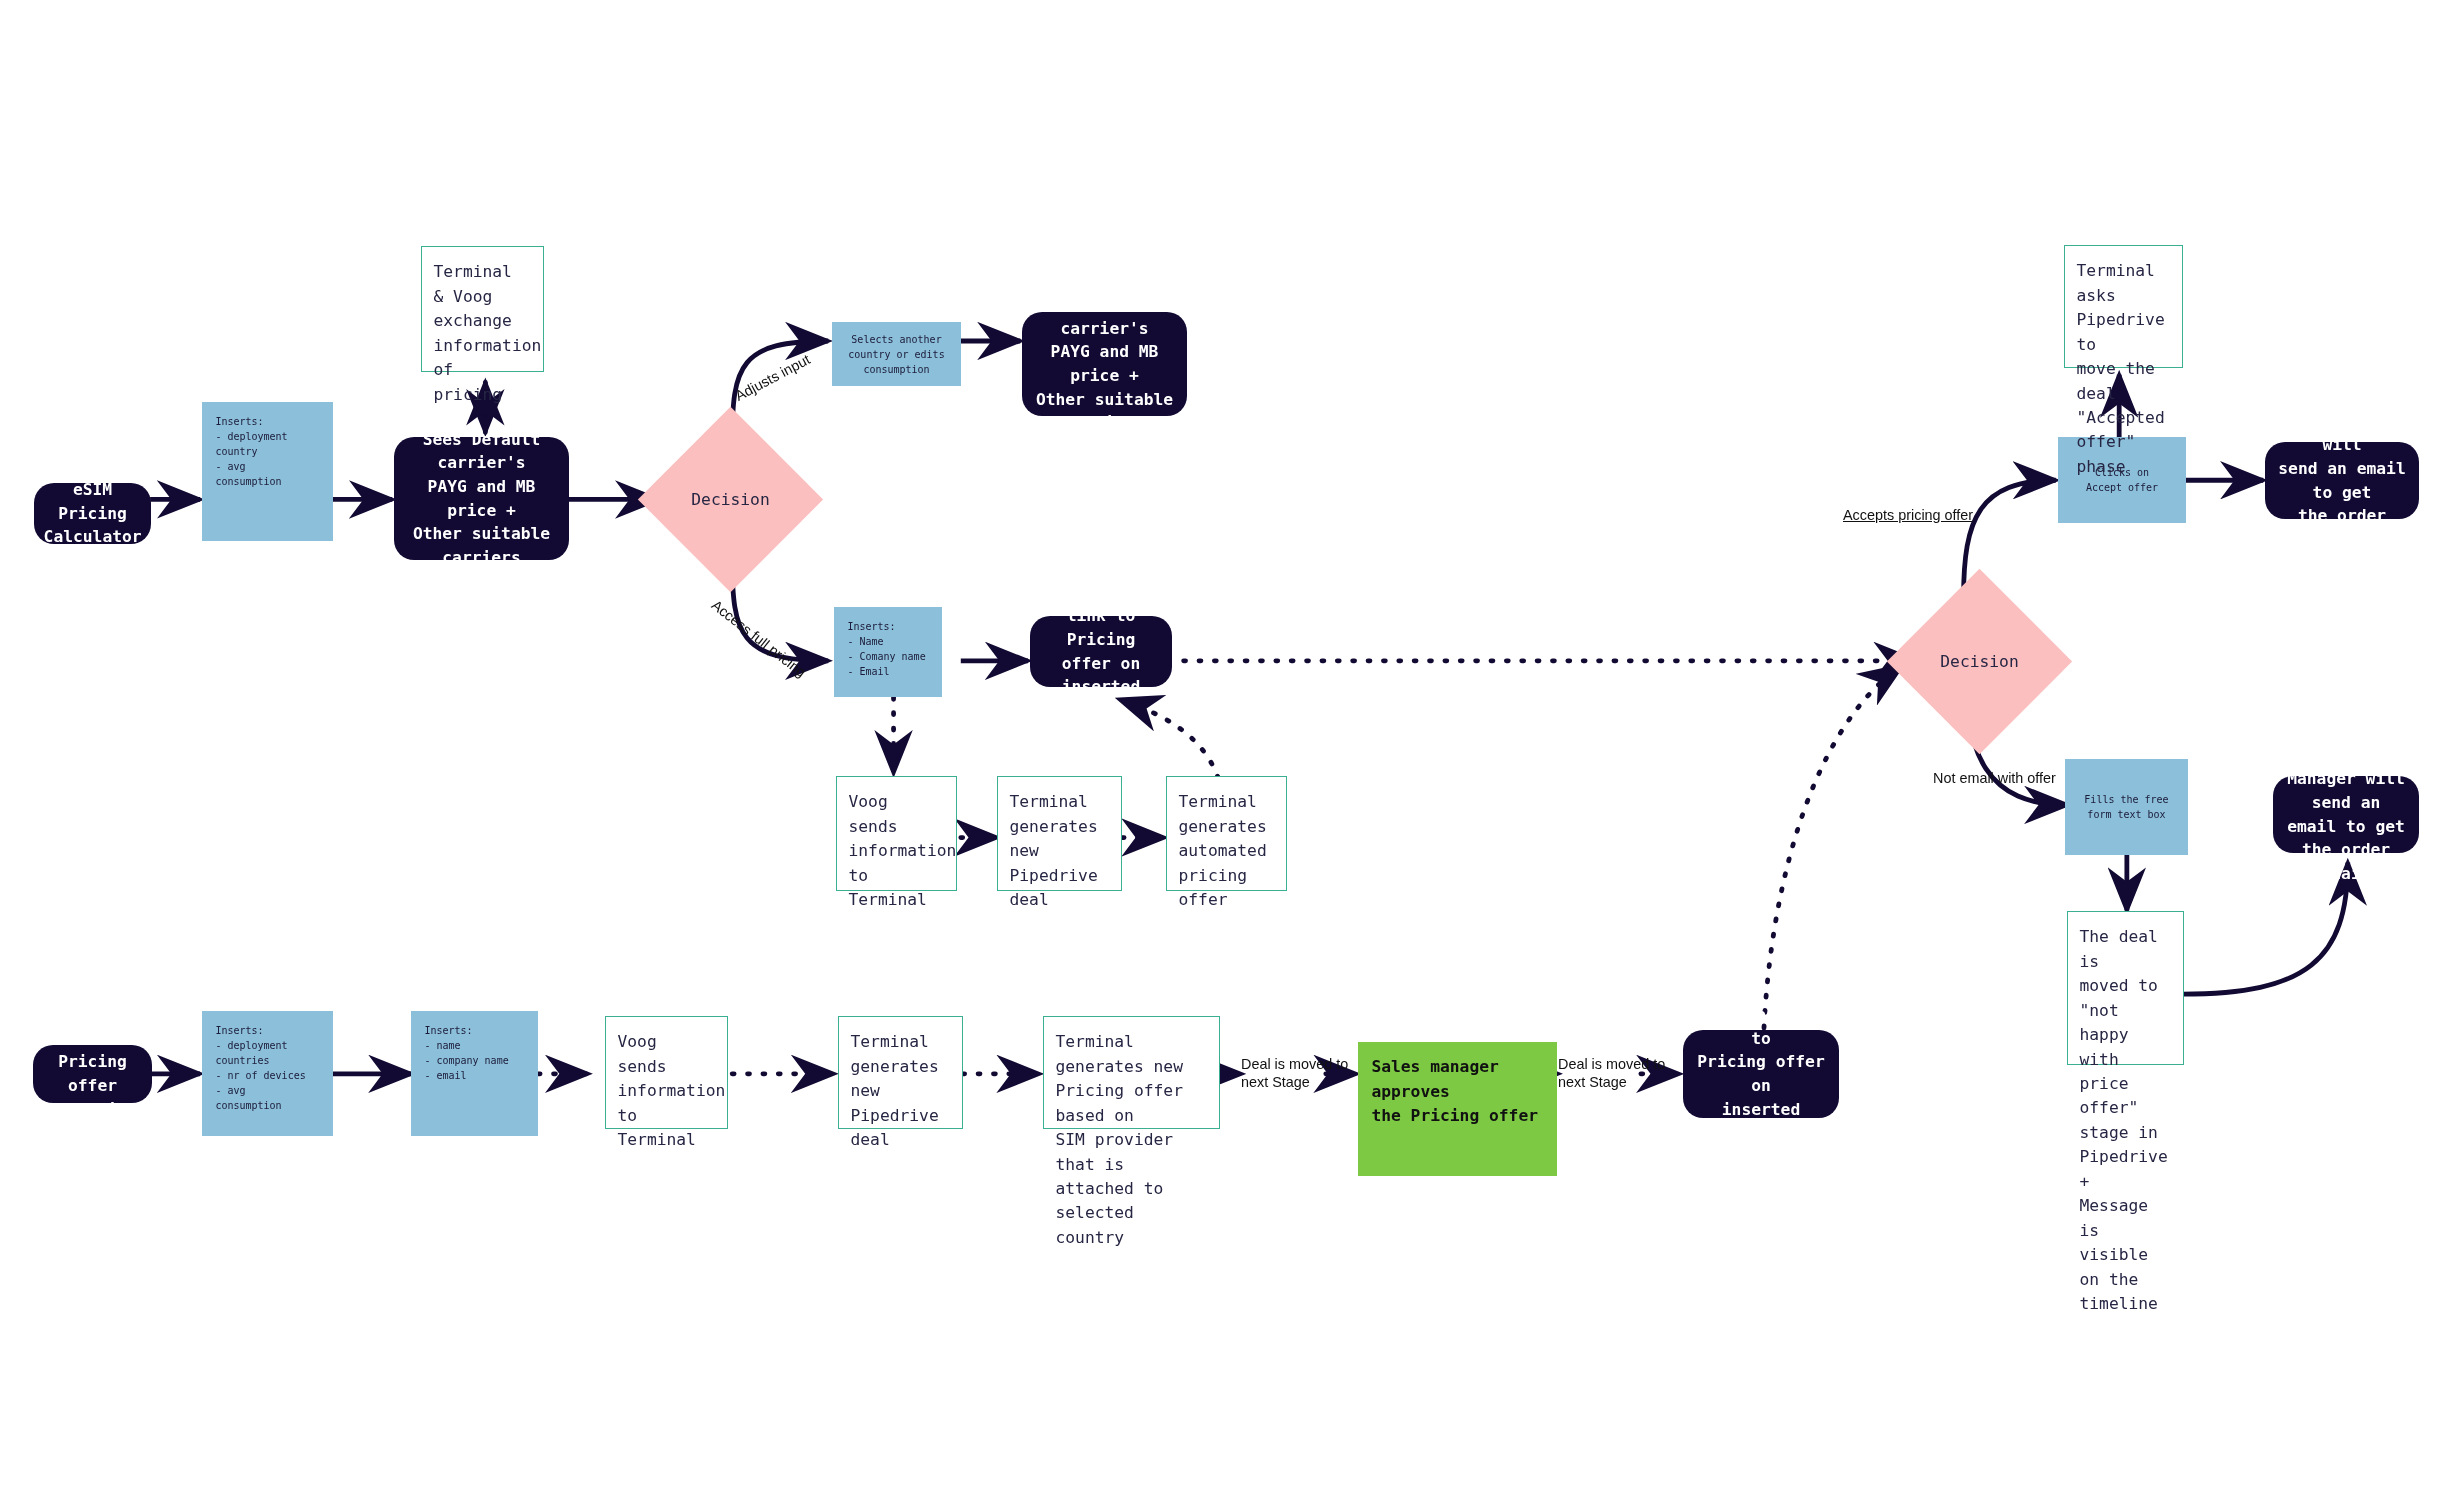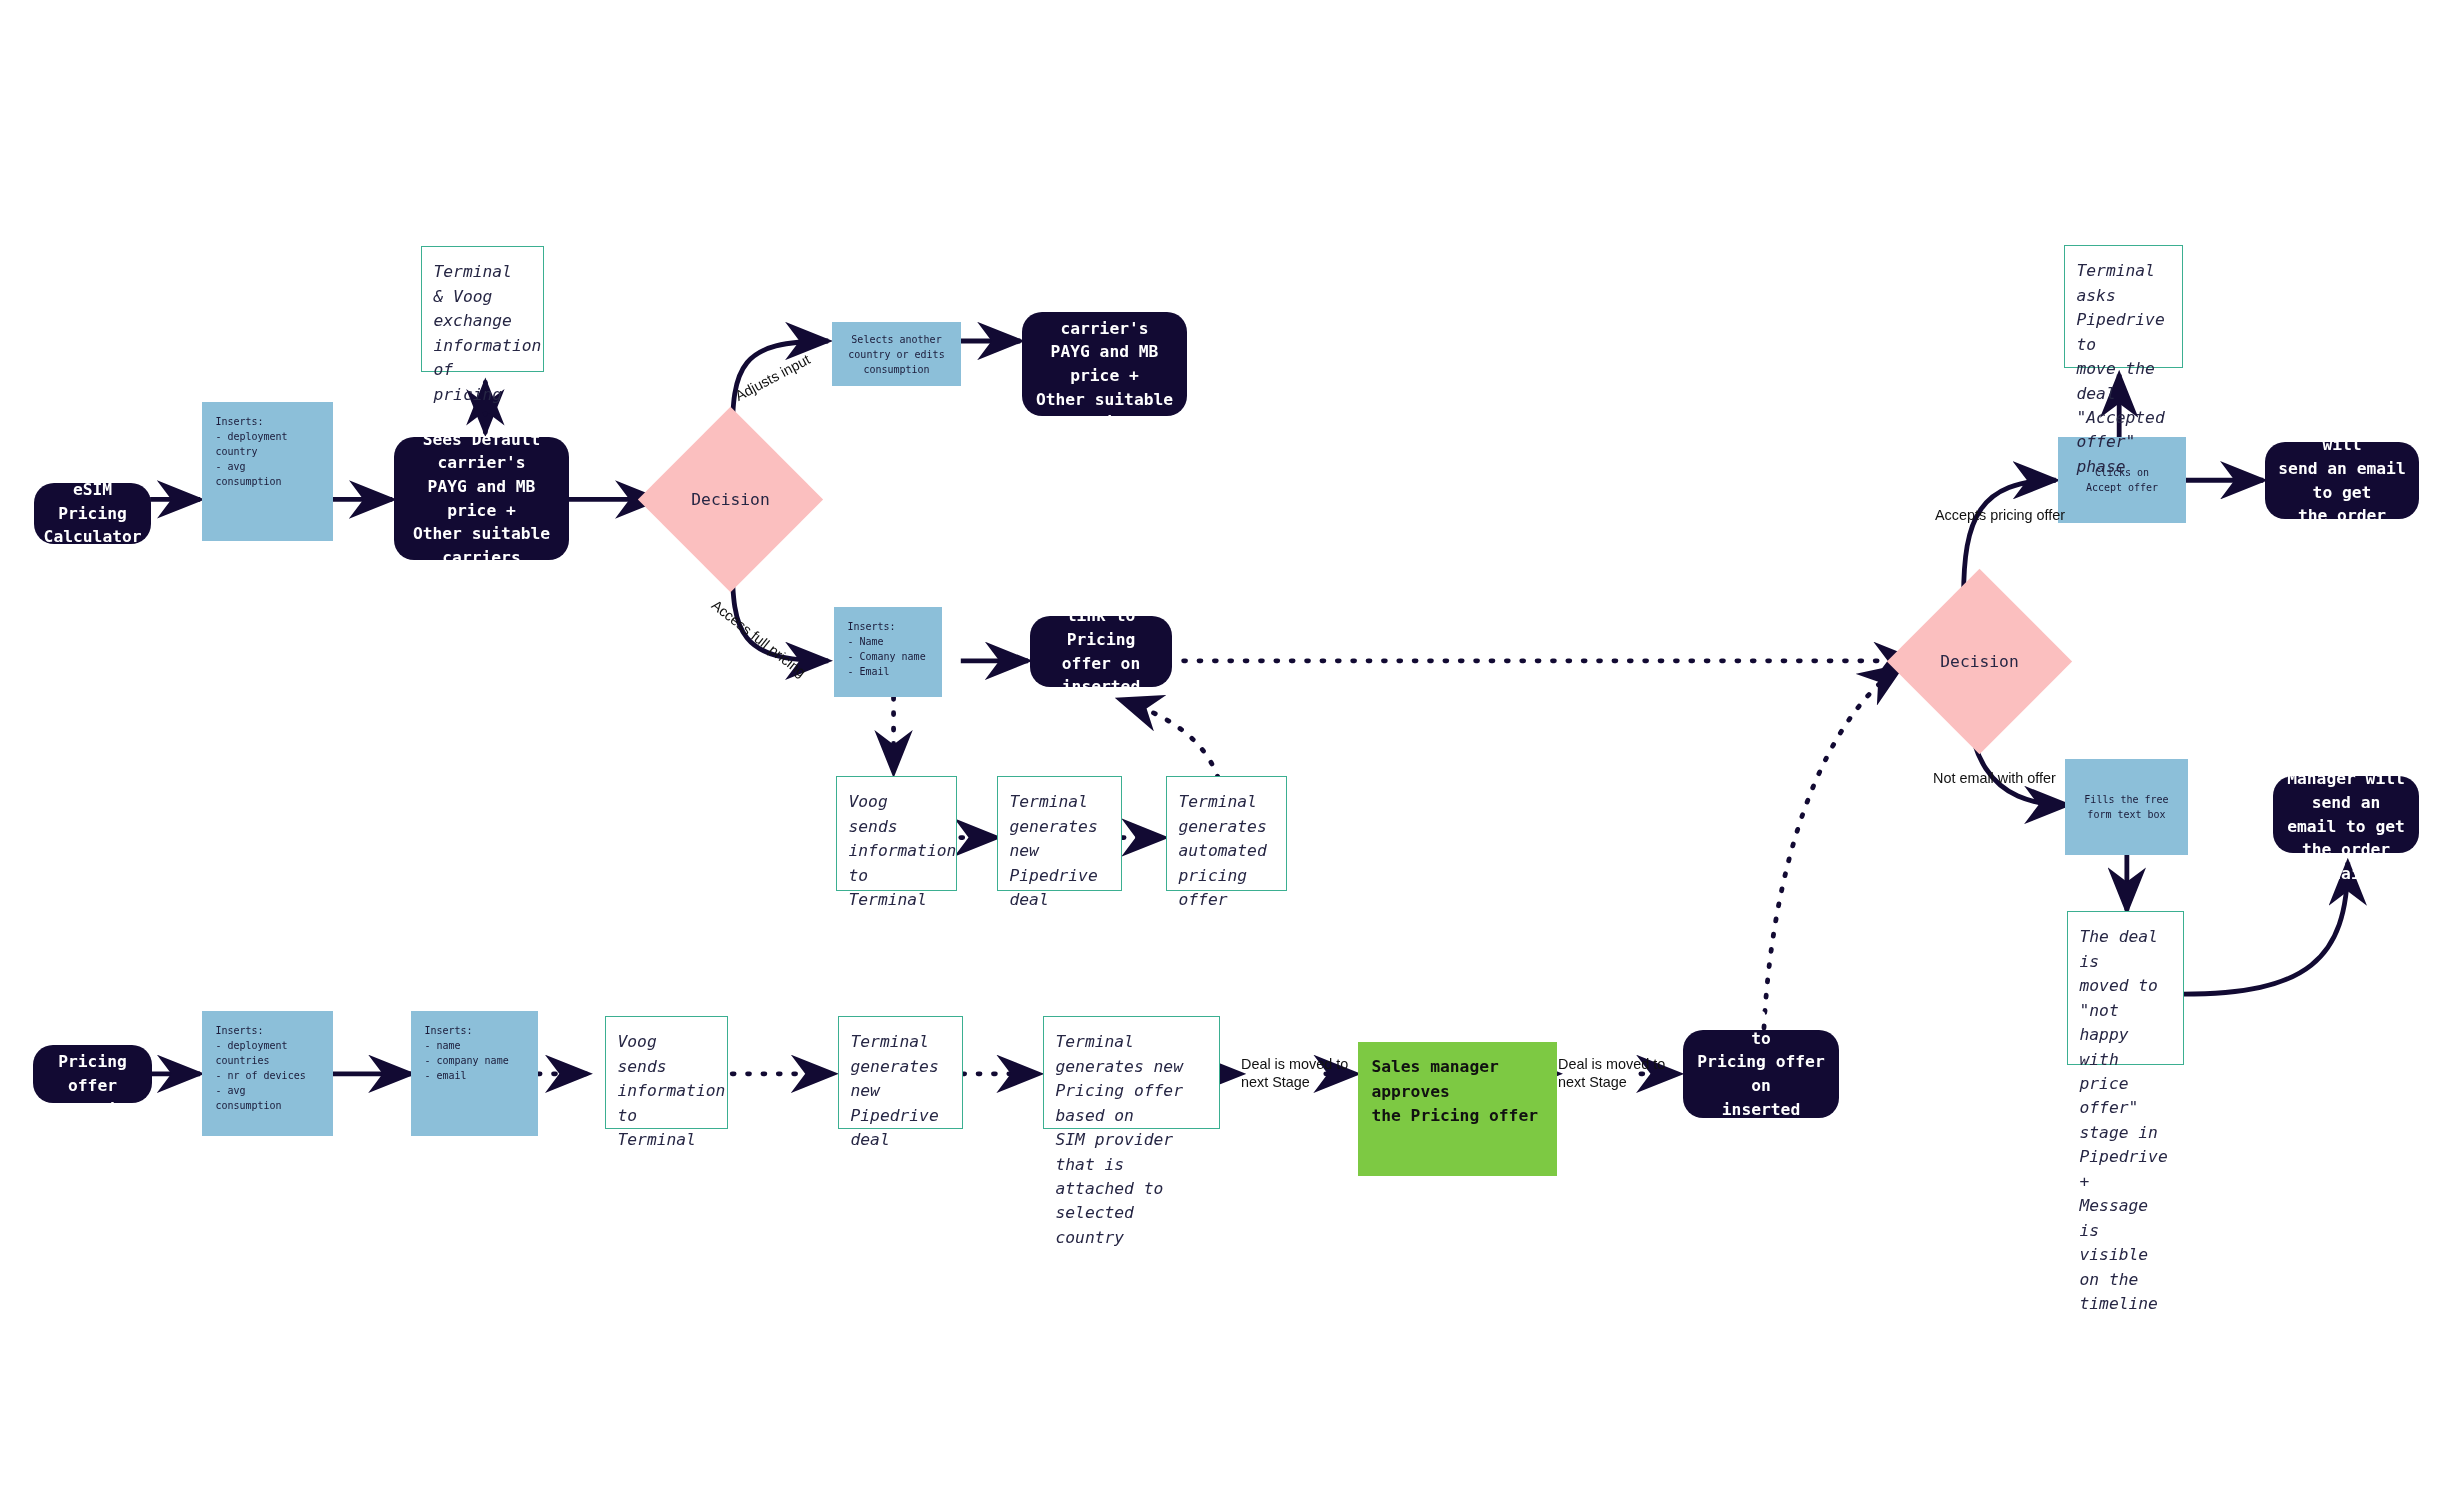--- a/index.html
+++ b/index.html
@@ -24,21 +24,21 @@
   .n-blue{
     background:#8CBFD9;color:#1b1b3a;
     font-size:10px;line-height:1.5;padding:11.5px 13.4px;
     align-items:flex-start;justify-content:flex-start;text-align:left;
   }
   .n-blue.ctr{align-items:center;justify-content:center;text-align:center;}
   
   .n-teal{
     background:#ffffff;border:1.9px solid #3BAF91;color:#262644;
     font-size:16.3px;line-height:1.5;padding:13.4px 11.5px;
-    align-items:flex-start;justify-content:flex-start;text-align:left;font-style:italic;
+    align-items:flex-start;justify-content:flex-start;text-align:left;
   }
   
   .n-green{
     background:#7DC943;color:#111;
     font-size:16.3px;font-weight:700;line-height:1.5;padding:13.4px 13.4px;
     align-items:flex-start;justify-content:flex-start;text-align:left;
   }
   
   .n-diamond{
     background:transparent;align-items:center;justify-content:flex-start;
@@ -290,18 +290,18 @@
   <div class="edge-label rot-up" style="left:732px;top:389px;">Adjusts input</div>
 
   <div class="edge-label rot-dn" style="left:719px;top:596px;">Access full pricing</div>
 
   <div class="edge-label" style="left:1241px;top:1055px;">Deal is moved to
 next Stage</div>
 
   <div class="edge-label" style="left:1558px;top:1055px;">Deal is moved to
 next Stage</div>
 
-  <div class="edge-label" style="left:1935px;top:506px;">Accepts pricing offer</div>
+  <div class="edge-label" style="left:1843px;top:506px;text-decoration:underline;">Accepts pricing offer</div>
 
   <div class="edge-label" style="left:1933px;top:769px;">Not email with offer</div>
 
 </div>
 
 
 </body></html>

